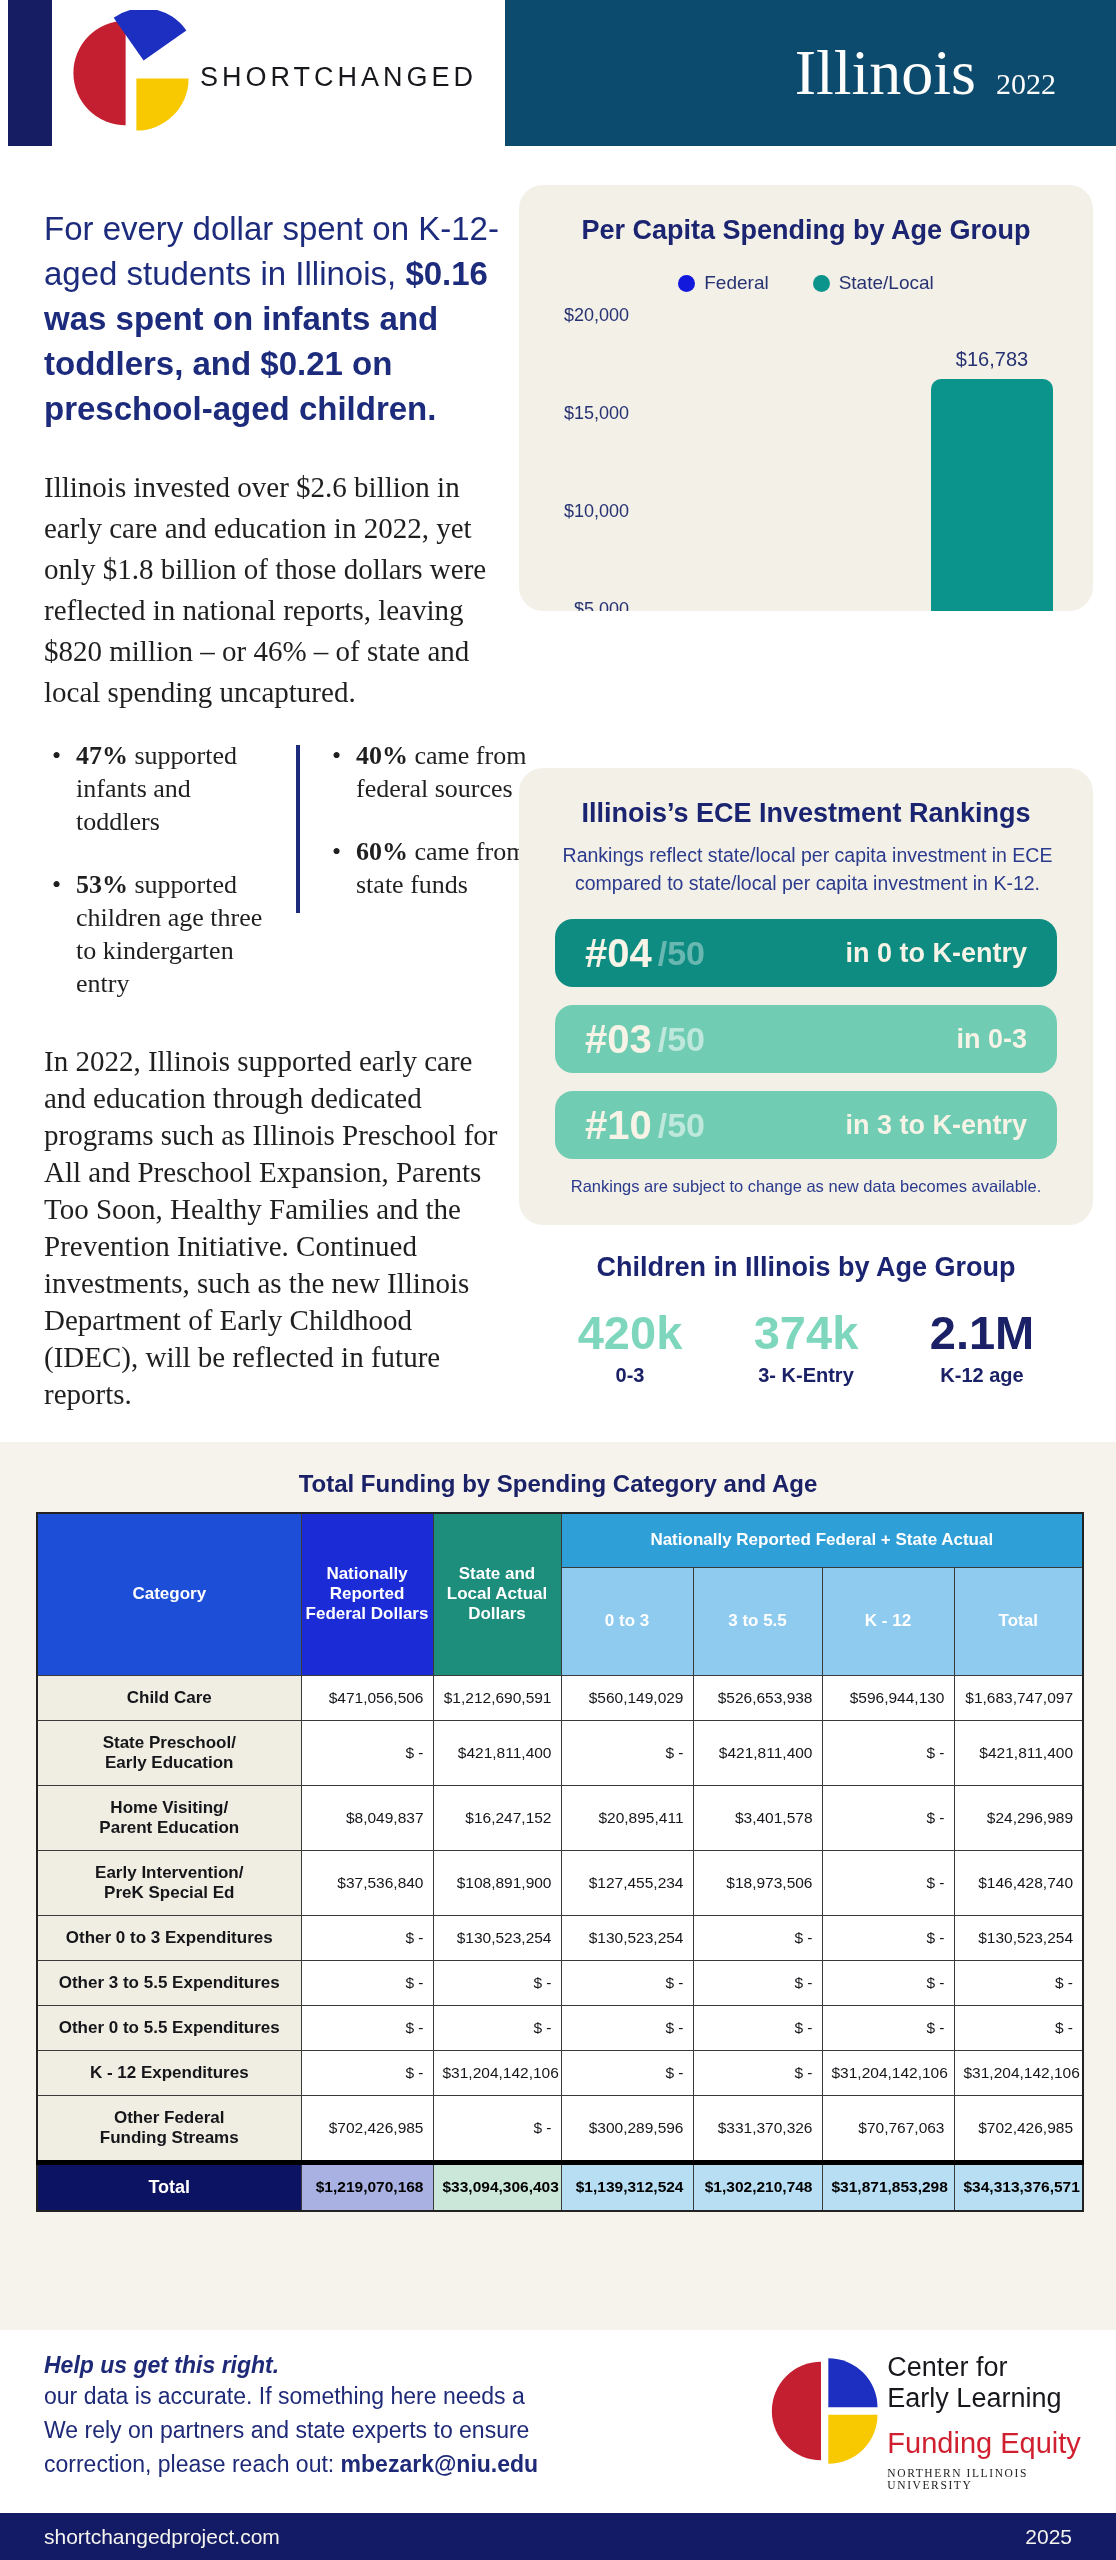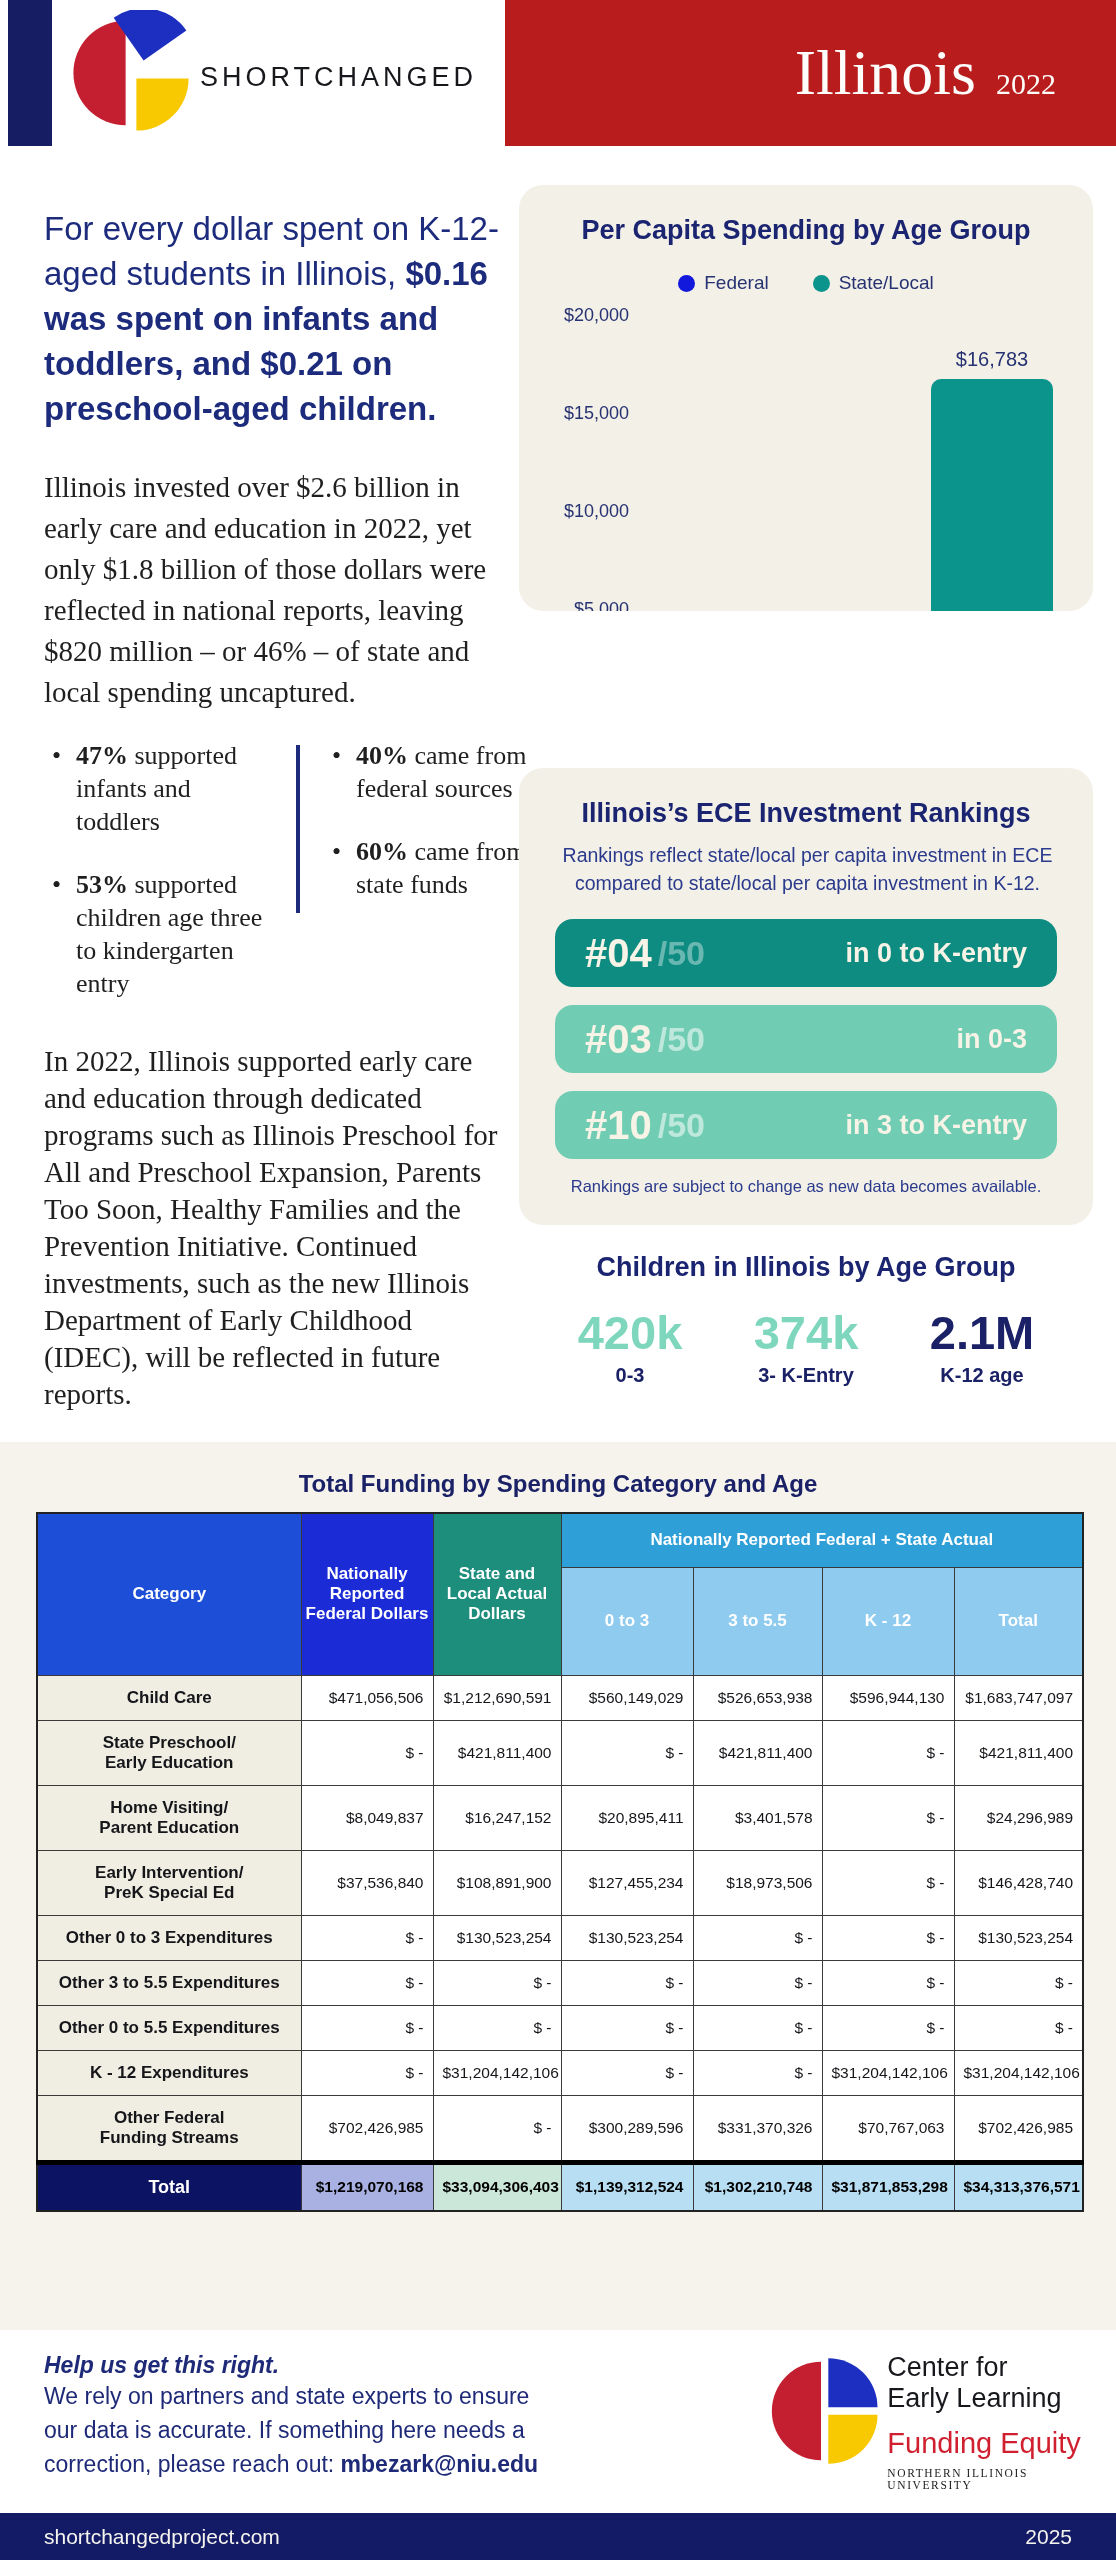--- a/index.html
+++ b/index.html
@@ -4,21 +4,21 @@
 <style>
   html,body{margin:0;padding:0;background:#ffffff;}
   #page{position:relative;width:1116px;height:2560px;background:#ffffff;overflow:hidden;
         font-family:"Liberation Sans",sans-serif;}
 
   
   .hdr-bar{position:absolute;left:8px;top:0;width:44px;height:146px;background:#171d63;}
   .hdr-logo{position:absolute;left:68px;top:10px;width:126px;height:126px;}
   .hdr-brand{position:absolute;left:200px;top:62px;font-size:27px;letter-spacing:4px;
              color:#17181c;font-weight:500;}
-  .hdr-block{position:absolute;left:505px;top:0;width:611px;height:146px;background:#b91c1c;
+  .hdr-block{position:absolute;left:505px;top:0;width:611px;height:146px;background:#0c4a6e;
              display:flex;align-items:baseline;justify-content:flex-end;padding-right:60px;box-sizing:border-box;}
   .hdr-state{font-family:"Liberation Serif",serif;font-weight:400;font-size:64px;color:#fdfdfb;
              line-height:146px;}
   .hdr-year{font-family:"Liberation Serif",serif;font-size:30px;color:#fdfdfb;margin-left:20px;}
 
   
   .leftcol{position:absolute;left:44px;top:206px;width:465px;}
   .headline{font-size:33px;line-height:45px;color:#1d2b7d;font-weight:500;}
   .headline strong{font-weight:800;}
   .serif-p{font-family:"Liberation Serif",serif;font-size:29px;line-height:41px;color:#1f1f1f;margin-top:36px;}
@@ -365,22 +365,22 @@
             <td class="t3">$1,302,210,748</td>
             <td class="t4">$31,871,853,298</td>
             <td class="t5">$34,313,376,571</td>
           </tr>
         </tbody>
       </table>
   </div>
 
   <div id="help">
     <div class="help-title">Help us get this right.</div>
+    <div class="help-line">our data is accurate. If something here needs a</div>
     <div class="help-line">We rely on partners and state experts to ensure</div>
-    <div class="help-line">our data is accurate. If something here needs a</div>
     <div class="help-line"><span>correction, please reach out: </span><b>mbezark@niu.edu</b></div>
   </div>
   <div id="celfe">
     <svg class="celfe-pie" viewBox="-60 -60 120 120">
       <path d="M-4,-54 A54,54 0 0 0 -4,54 Z" fill="#c41f30"></path>
       <path d="M4,-4 L4,-58 A54,54 0 0 1 58,-4 Z" fill="#1d2fc0"></path>
       <path d="M4,4 L58,4 A54,54 0 0 1 4,58 Z" fill="#f8c800"></path>
     </svg>
     <div class="celfe-text">
       <div class="celfe-l1">Center for</div>

